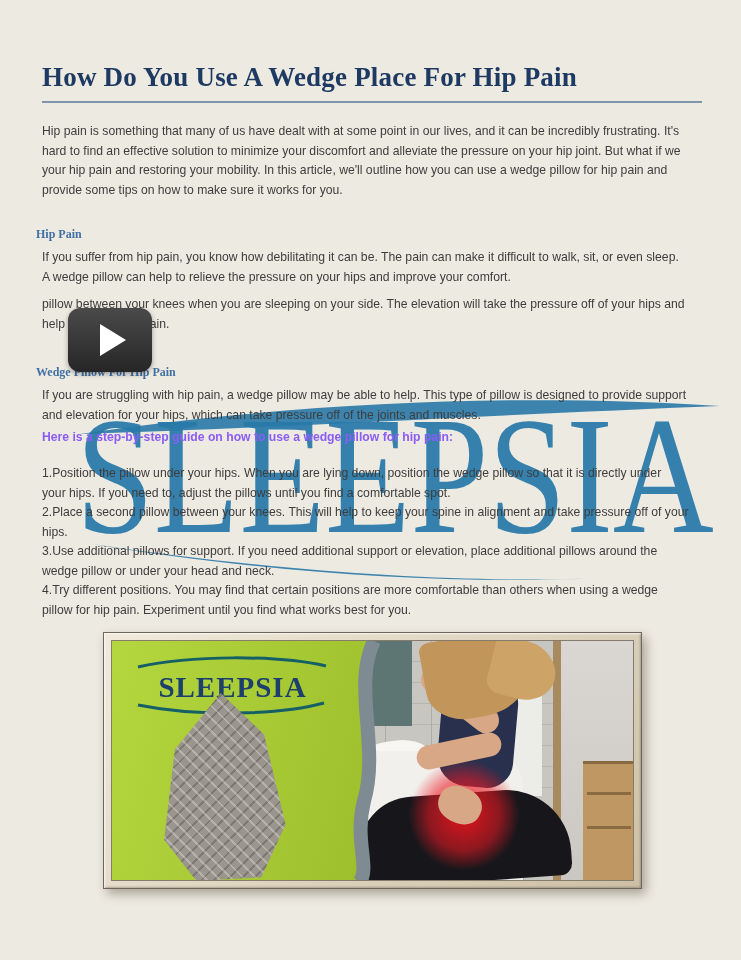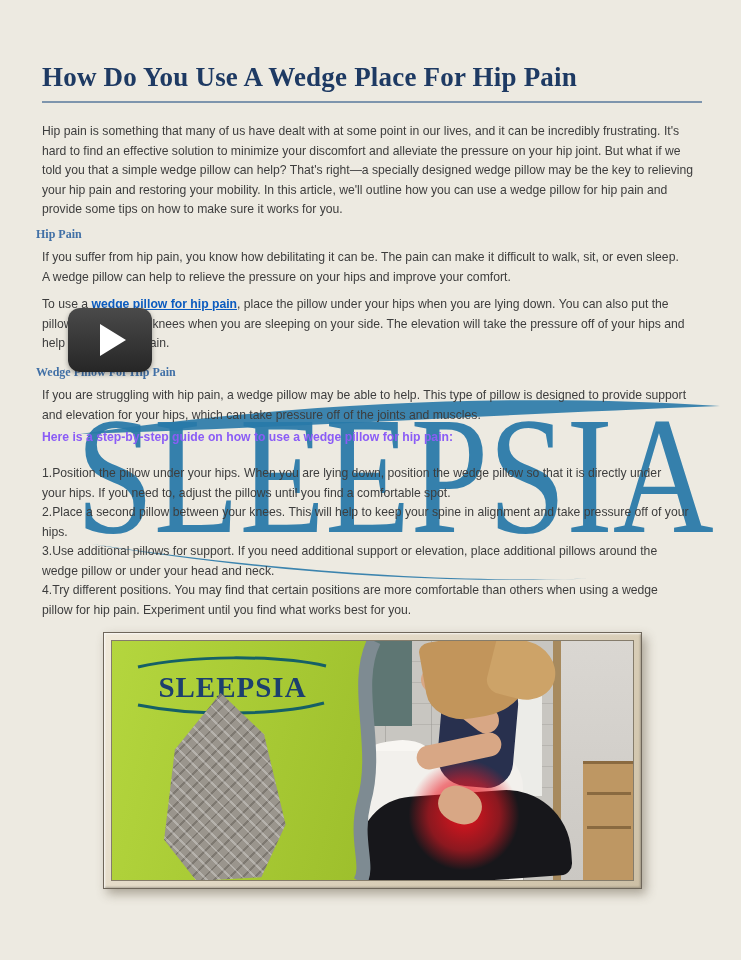--- a/index.html
+++ b/index.html
@@ -135,33 +135,31 @@
 <svg class="abs swoosh" style="left:88px; top:540px;" width="515" height="48" viewBox="0 0 515 48">
   <path d="M4 4 C190 32 380 44 510 38 C350 46 160 30 4 4 Z" fill="#2879A9" opacity="0.9"></path>
 </svg>
 
 <h1 class="abs title">How Do You Use A Wedge Place For Hip Pain</h1>
 <div class="abs title-rule"></div>
 
 <div class="abs bodyblock" style="top:108px;margin-top:16px;">
     <div class="line">Hip pain is something that many of us have dealt with at some point in our lives, and it can be incredibly frustrating. It's</div>
     <div class="line">hard to find an effective solution to minimize your discomfort and alleviate the pressure on your hip joint. But what if we</div>
-    <div class="line">told you that a simple wedge pillow can help? That's right—a specially designed wedge pillow may be the key to relieving</div>
     <div class="line">your hip pain and restoring your mobility. In this article, we'll outline how you can use a wedge pillow for hip pain and</div>
     <div class="line">provide some tips on how to make sure it works for you.</div>
   </div>
 
 <h2 class="abs h2" style="top:227px;">Hip Pain</h2>
 <div class="abs bodyblock" style="top:250px;">
     <div class="line">If you suffer from hip pain, you know how debilitating it can be. The pain can make it difficult to walk, sit, or even sleep.</div>
     <div class="line">A wedge pillow can help to relieve the pressure on your hips and improve your comfort.</div>
   </div>
 
 <div class="abs bodyblock" style="top:297px;">
-  <div class="line"><span>To use a </span><a class="doc-link">wedge pillow for hip pain</a><span>,  place the pillow under your hips when you are lying down. You can also put the</span></div>
   <div>
       <div class="line">pillow between your knees when you are sleeping on your side. The elevation will take the pressure off of your hips and</div>
       <div class="line">help to reduce the pain.</div>
     </div>
 </div>
 
 <div class="abs play-btn">
   <div class="play-tri"></div>
 </div>
 

